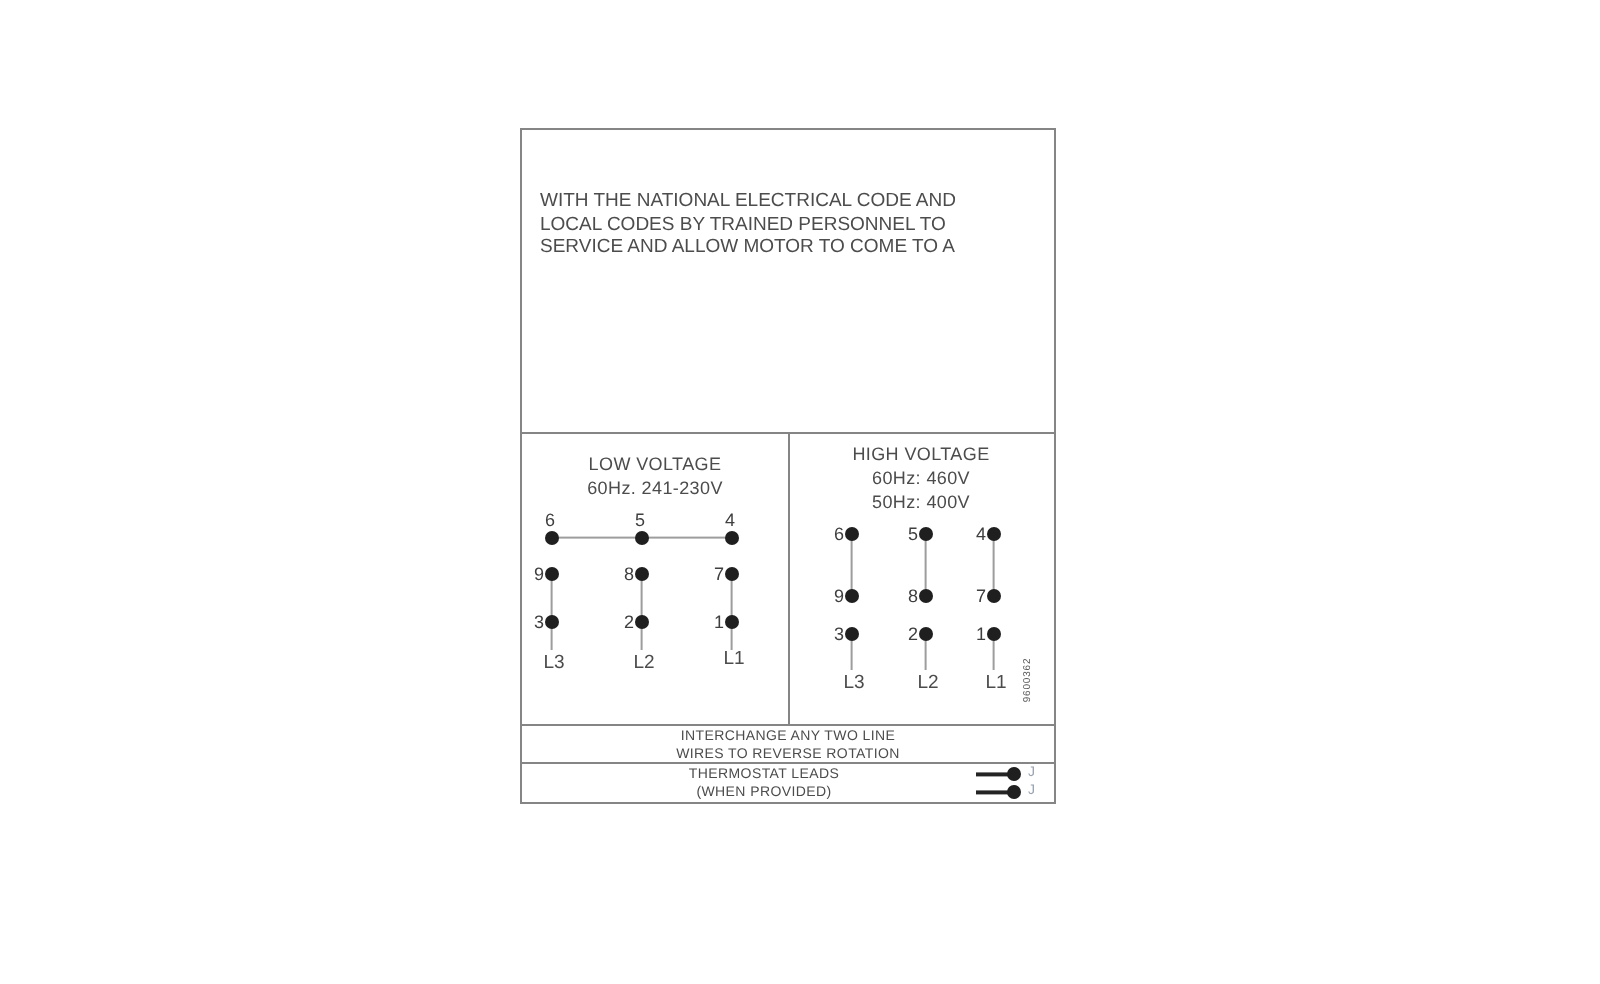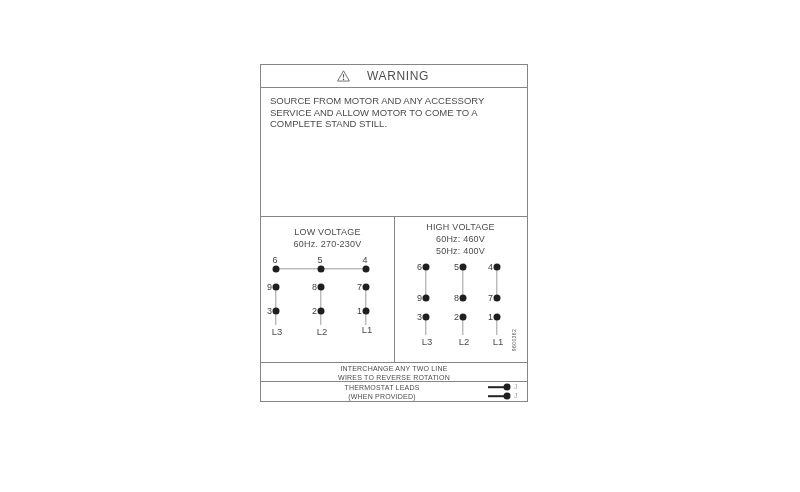--- a/index.html
+++ b/index.html
@@ -45,44 +45,34 @@
   .f-note{position:absolute;left:0;right:0;text-align:center;font-size:7px;line-height:8px;letter-spacing:0.2px;color:#4c4c4c;}
   .f-shift{right:24px;}
   .lead-line{position:absolute;width:16px;height:1.6px;background:#242424;transform:translateY(-50%);}
   .lead-j{position:absolute;font-size:7px;color:#9aa2b0;}
 </style>
 </head>
 <body>
 
 <div class="label">
 
-  <div class="header-bar">
-    <span class="tri">
-      <svg width="13" height="12" viewBox="0 0 20 18">
-        <path d="M10 1 L19 16.8 L1 16.8 Z" fill="none" stroke="#5a5a5a" stroke-width="1.3" stroke-linejoin="round"></path>
-        <line x1="10" y1="6.2" x2="10" y2="11.3" stroke="#5a5a5a" stroke-width="1.8"></line>
-        <circle cx="10" cy="14.2" r="1.2" fill="#5a5a5a"></circle>
-      </svg>
-    </span>
-    <span class="header-title">WARNING</span>
-  </div>
 
   <div class="notice">
-    <div>SOURCE FROM MOTOR AND ANY ACCESSORY</div>
+    <div>WITH THE NATIONAL ELECTRICAL CODE AND</div>
+    <div>LOCAL CODES BY TRAINED PERSONNEL TO</div>
     <div>SERVICE AND ALLOW MOTOR TO COME TO A</div>
-    <div>COMPLETE STAND STILL.</div>
   </div>
 
   <div class="h-div" style="top:151px;"></div>
   <div class="v-div"></div>
   <div class="h-div" style="top:297px;"></div>
   <div class="h-div" style="top:316px;"></div>
 
   <div class="dtitle" style="left:0;width:133px;top:162px;">LOW VOLTAGE</div>
-  <div class="dtitle" style="left:0;width:133px;top:174px;">60Hz. 270-230V</div>
+  <div class="dtitle" style="left:0;width:133px;top:174px;">60Hz. 241-230V</div>
 
   <div class="hline" style="left:15px;top:204px;width:90px;"></div>
   <span class="term t-above" style="left:14px;top:200px;">6</span>
   <span class="term t-above" style="left:59px;top:200px;">5</span>
   <span class="term t-above" style="left:104px;top:200px;">4</span>
   <div class="dot" style="left:15px;top:204px;"></div>
   <div class="dot" style="left:60px;top:204px;"></div>
   <div class="dot" style="left:105px;top:204px;"></div>
 
   <div class="vline" style="left:15px;top:222px;height:38px;"></div>

